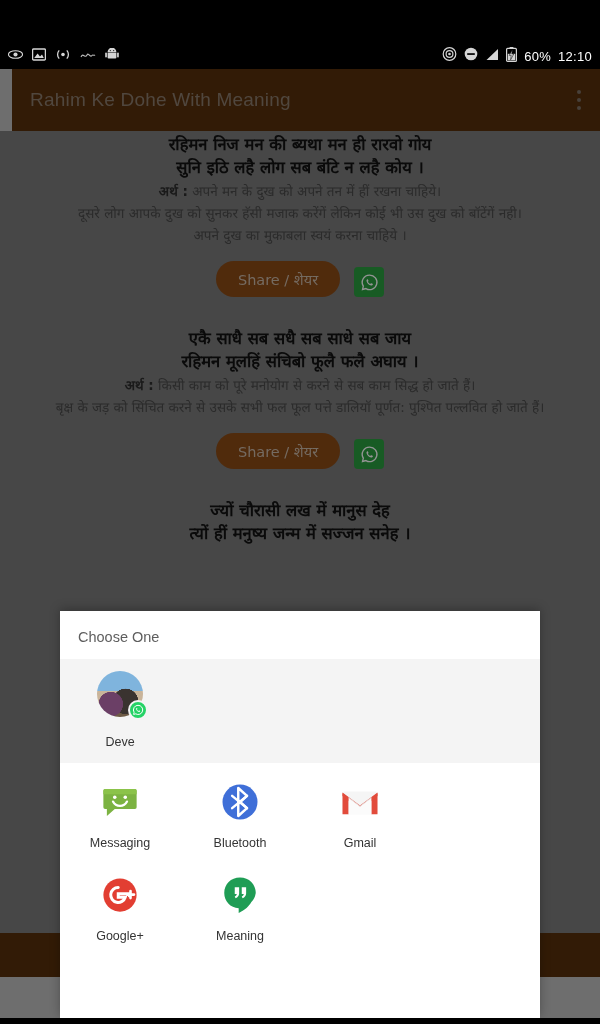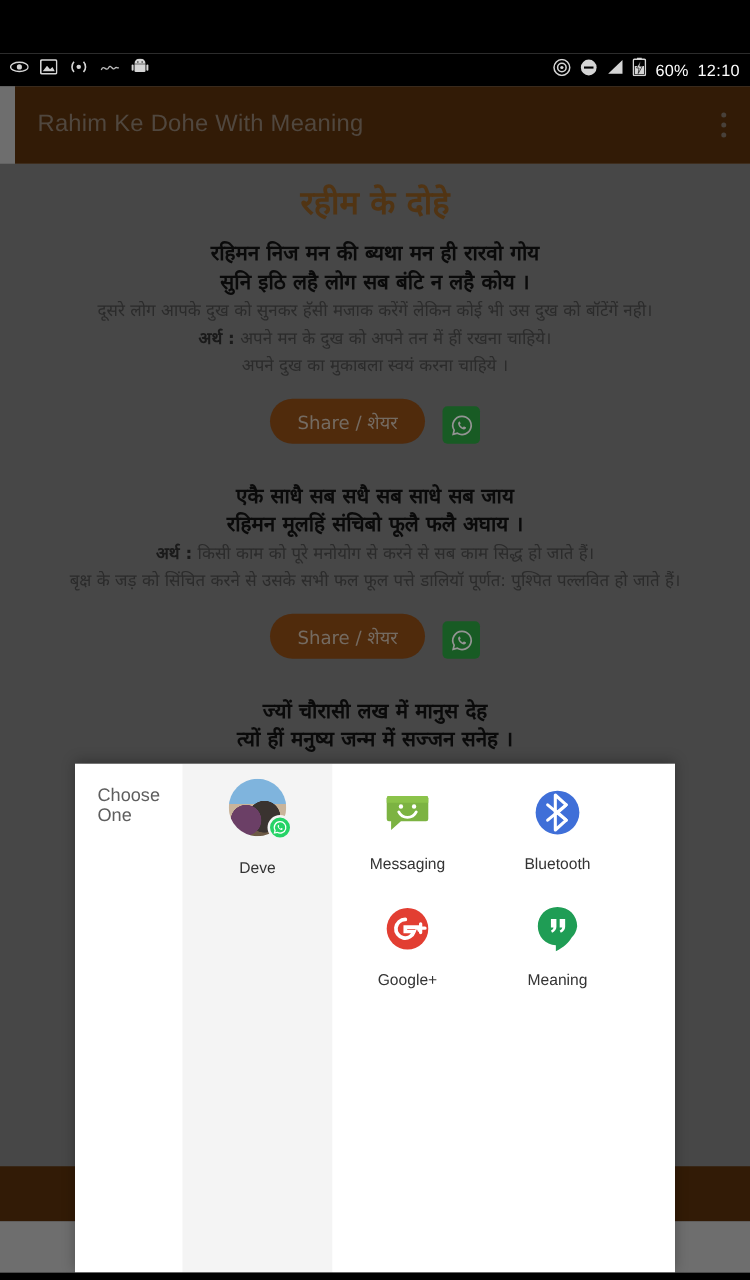--- a/index.html
+++ b/index.html
@@ -135,21 +135,21 @@
   }
 
   
   .dialog {
     position: absolute;
     left: 60px; top: 568px;
     width: 480px; height: 407px;
     background: #fff;
     z-index: 40;
     box-shadow: 0 -2px 10px rgba(0,0,0,.28);
-    display: flex; flex-direction: row;
+    display: flex; flex-direction: column;
     overflow: hidden;
   }
   .dialog-title {
     padding: 18px 18px 14px 18px;
     font-size: 14.5px;
     color: #5e5e5e;
     background: #fff;
   }
   .direct-share {
     background: #f4f4f4;
@@ -287,27 +287,26 @@
   <div class="appbar">
     <div class="appbar-title">Rahim Ke Dohe With Meaning</div>
     <div class="overflow-btn">
       <i></i>
       <i></i>
       <i></i>
     </div>
   </div>
 
   <div class="content">
-    <div class="page-heading">रहीम के दोहे</div>
 
     <div class="doha-block">
       <div class="doha-line">रहिमन निज मन की ब्यथा मन ही रारवो गोय</div>
       <div class="doha-line">सुनि इठि लहै लोग सब बंटि न लहै कोय ।</div>
+      <div class="doha-meaning"><b>अर्थ :</b> <span>अपने मन के दुख को अपने तन में हीं रखना चाहिये।</span></div>
       <div class="doha-meaning">दूसरे लोग आपके दुख को सुनकर हॅसी मजाक करेंगें लेकिन कोई भी उस दुख को बॉटेंगें नही।</div>
-      <div class="doha-meaning"><b>अर्थ :</b> <span>अपने मन के दुख को अपने तन में हीं रखना चाहिये।</span></div>
       <div class="doha-meaning">अपने दुख का मुकाबला स्वयं करना चाहिये ।</div>
       <div class="share-row">
         <button class="share-btn">Share / शेयर</button>
         <div class="wa-btn">
           <svg width="19" height="19" viewBox="0 0 24 24">
               <path d="M12 2.6A9.2 9.2 0 0 0 4.2 16.6L3.2 20.8l4.3-1.1A9.2 9.2 0 1 0 12 2.6Z" fill="none" stroke="#fff" stroke-width="1.7"></path>
               <path d="M9.2 7.8c.3-.1.6 0 .8.4l.7 1.5c.1.3 0 .5-.2.7l-.5.5c-.1.2-.1.3 0 .5a7 7 0 0 0 2.7 2.4c.2.1.4 0 .5-.1l.6-.7c.2-.2.4-.2.6-.1l1.5.8c.3.2.4.5.3.8-.3.9-1.2 1.5-2.2 1.4-2.7-.4-5.4-3.1-5.8-5.8-.1-1 .4-1.9 1-2.3Z" fill="#fff"></path>
             </svg>
         </div>
       </div>

